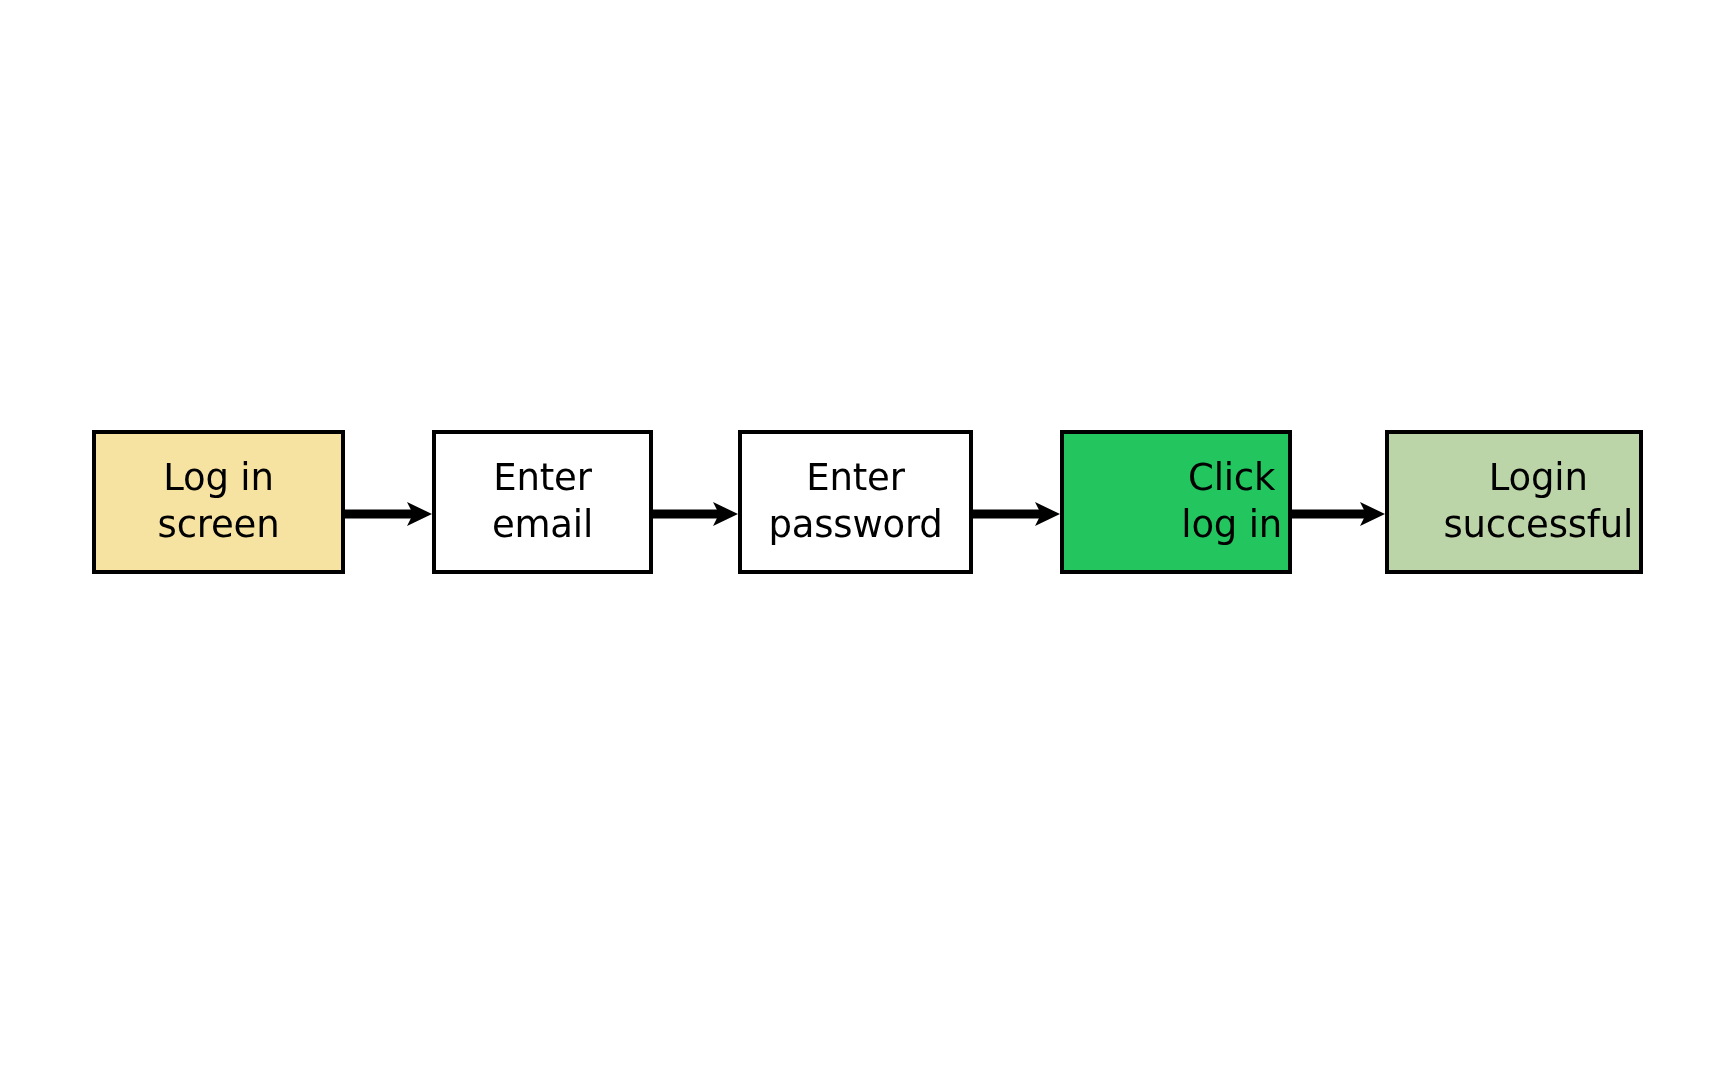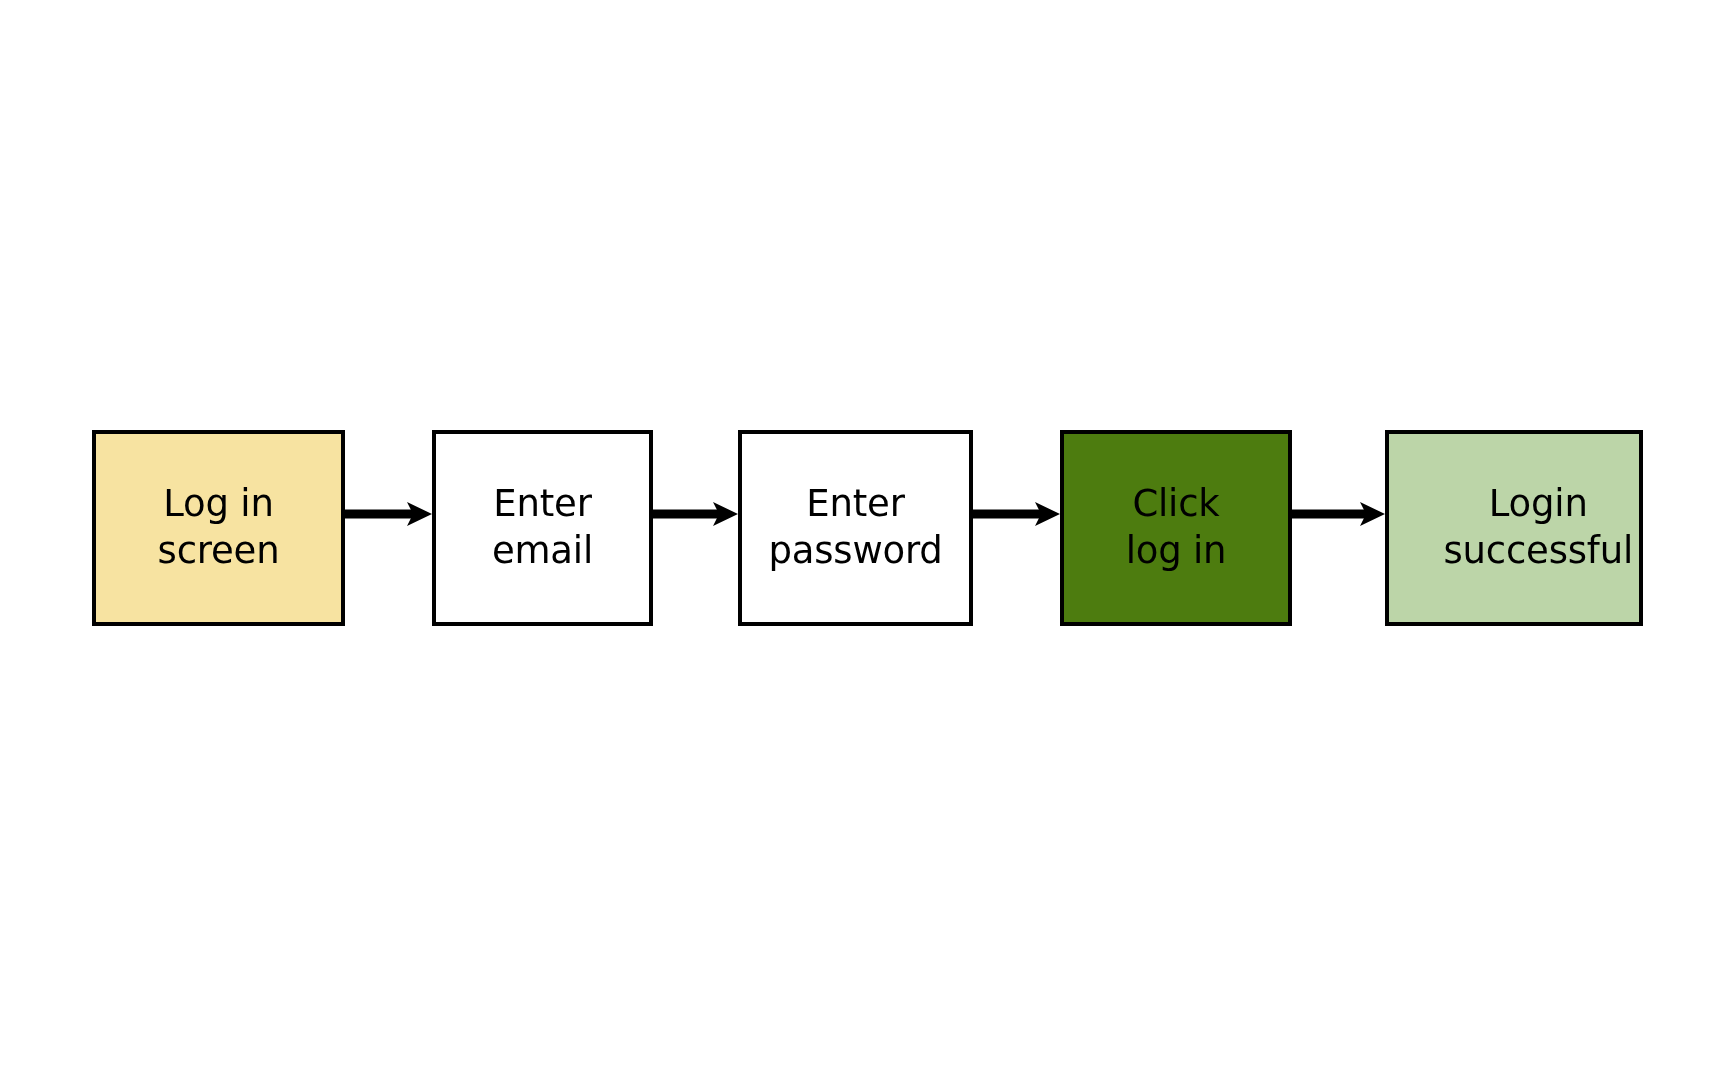--- a/index.html
+++ b/index.html
@@ -34,21 +34,21 @@
     align-items: stretch;
   }
 
   .node {
     box-sizing: border-box;
     border: 4px solid #000000;
     background: #ffffff;
     display: flex;
     align-items: center;
     justify-content: center;
-    height: 196px;
+    height: 144px;
   }
 
   .node-label {
     font-family: "DejaVu Sans", "Liberation Sans", sans-serif;
     font-size: 37px;
     font-weight: 500;
     line-height: 1.26;
     color: #000000;
     text-align: center;
     letter-spacing: -0.2px;
@@ -116,21 +116,21 @@
 password</span>
     </div>
 
     <div class="connector c2">
       <svg class="arrow-svg" width="87" height="24" viewBox="0 0 87 24">
         <line x1="0" y1="12" x2="68" y2="12" stroke="#000000" stroke-width="9"></line>
         <polygon points="62,0 87,12 62,24 68,12" fill="#000000"></polygon>
       </svg>
     </div>
 
-    <div class="node n3" style="background:#4d7c0f;">
+    <div class="node n3" style="background:#22c55e;justify-content:flex-end;">
       <span class="node-label">Click
 log in</span>
     </div>
 
     <div class="connector c3">
       <svg class="arrow-svg" width="93" height="24" viewBox="0 0 93 24">
         <line x1="0" y1="12" x2="74" y2="12" stroke="#000000" stroke-width="9"></line>
         <polygon points="68,0 93,12 68,24 74,12" fill="#000000"></polygon>
       </svg>
     </div>

